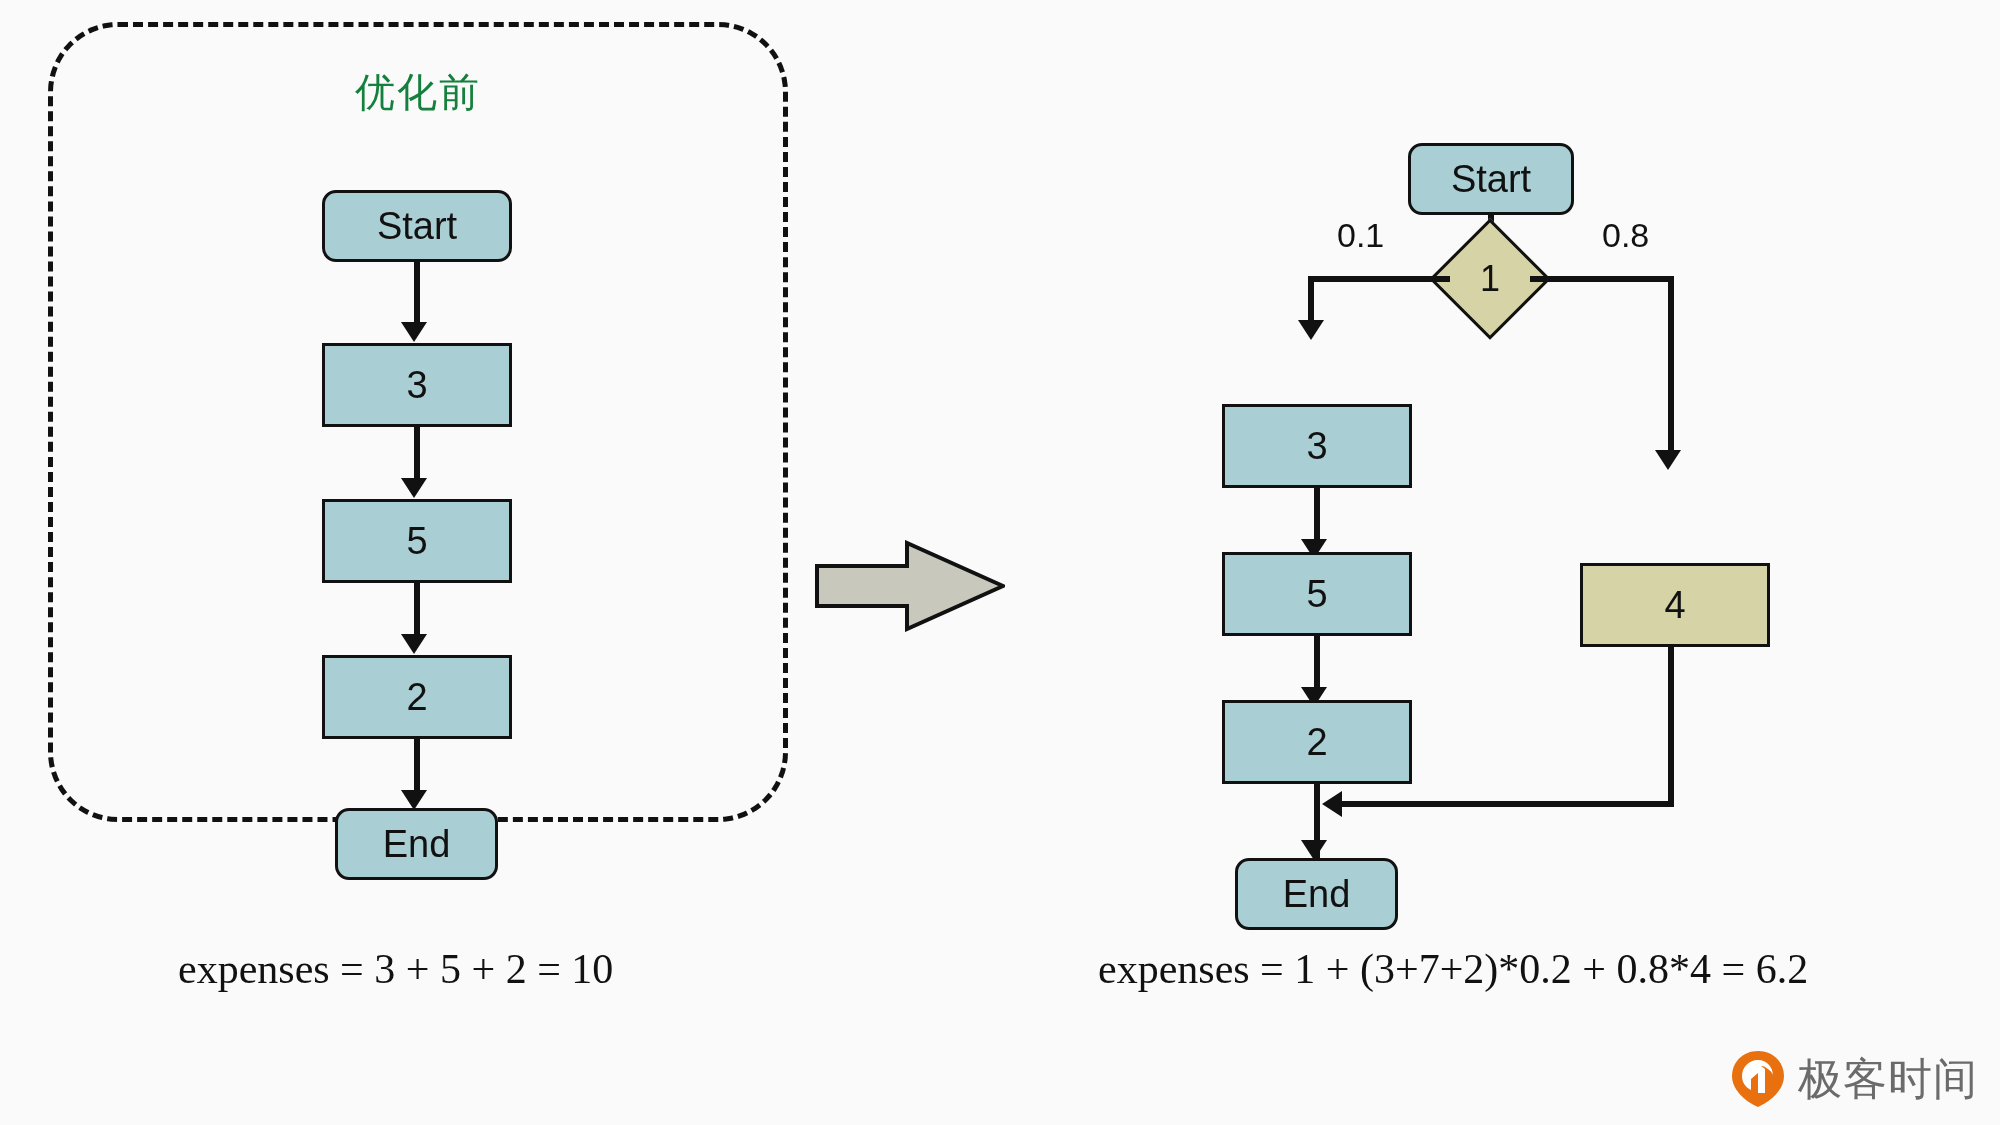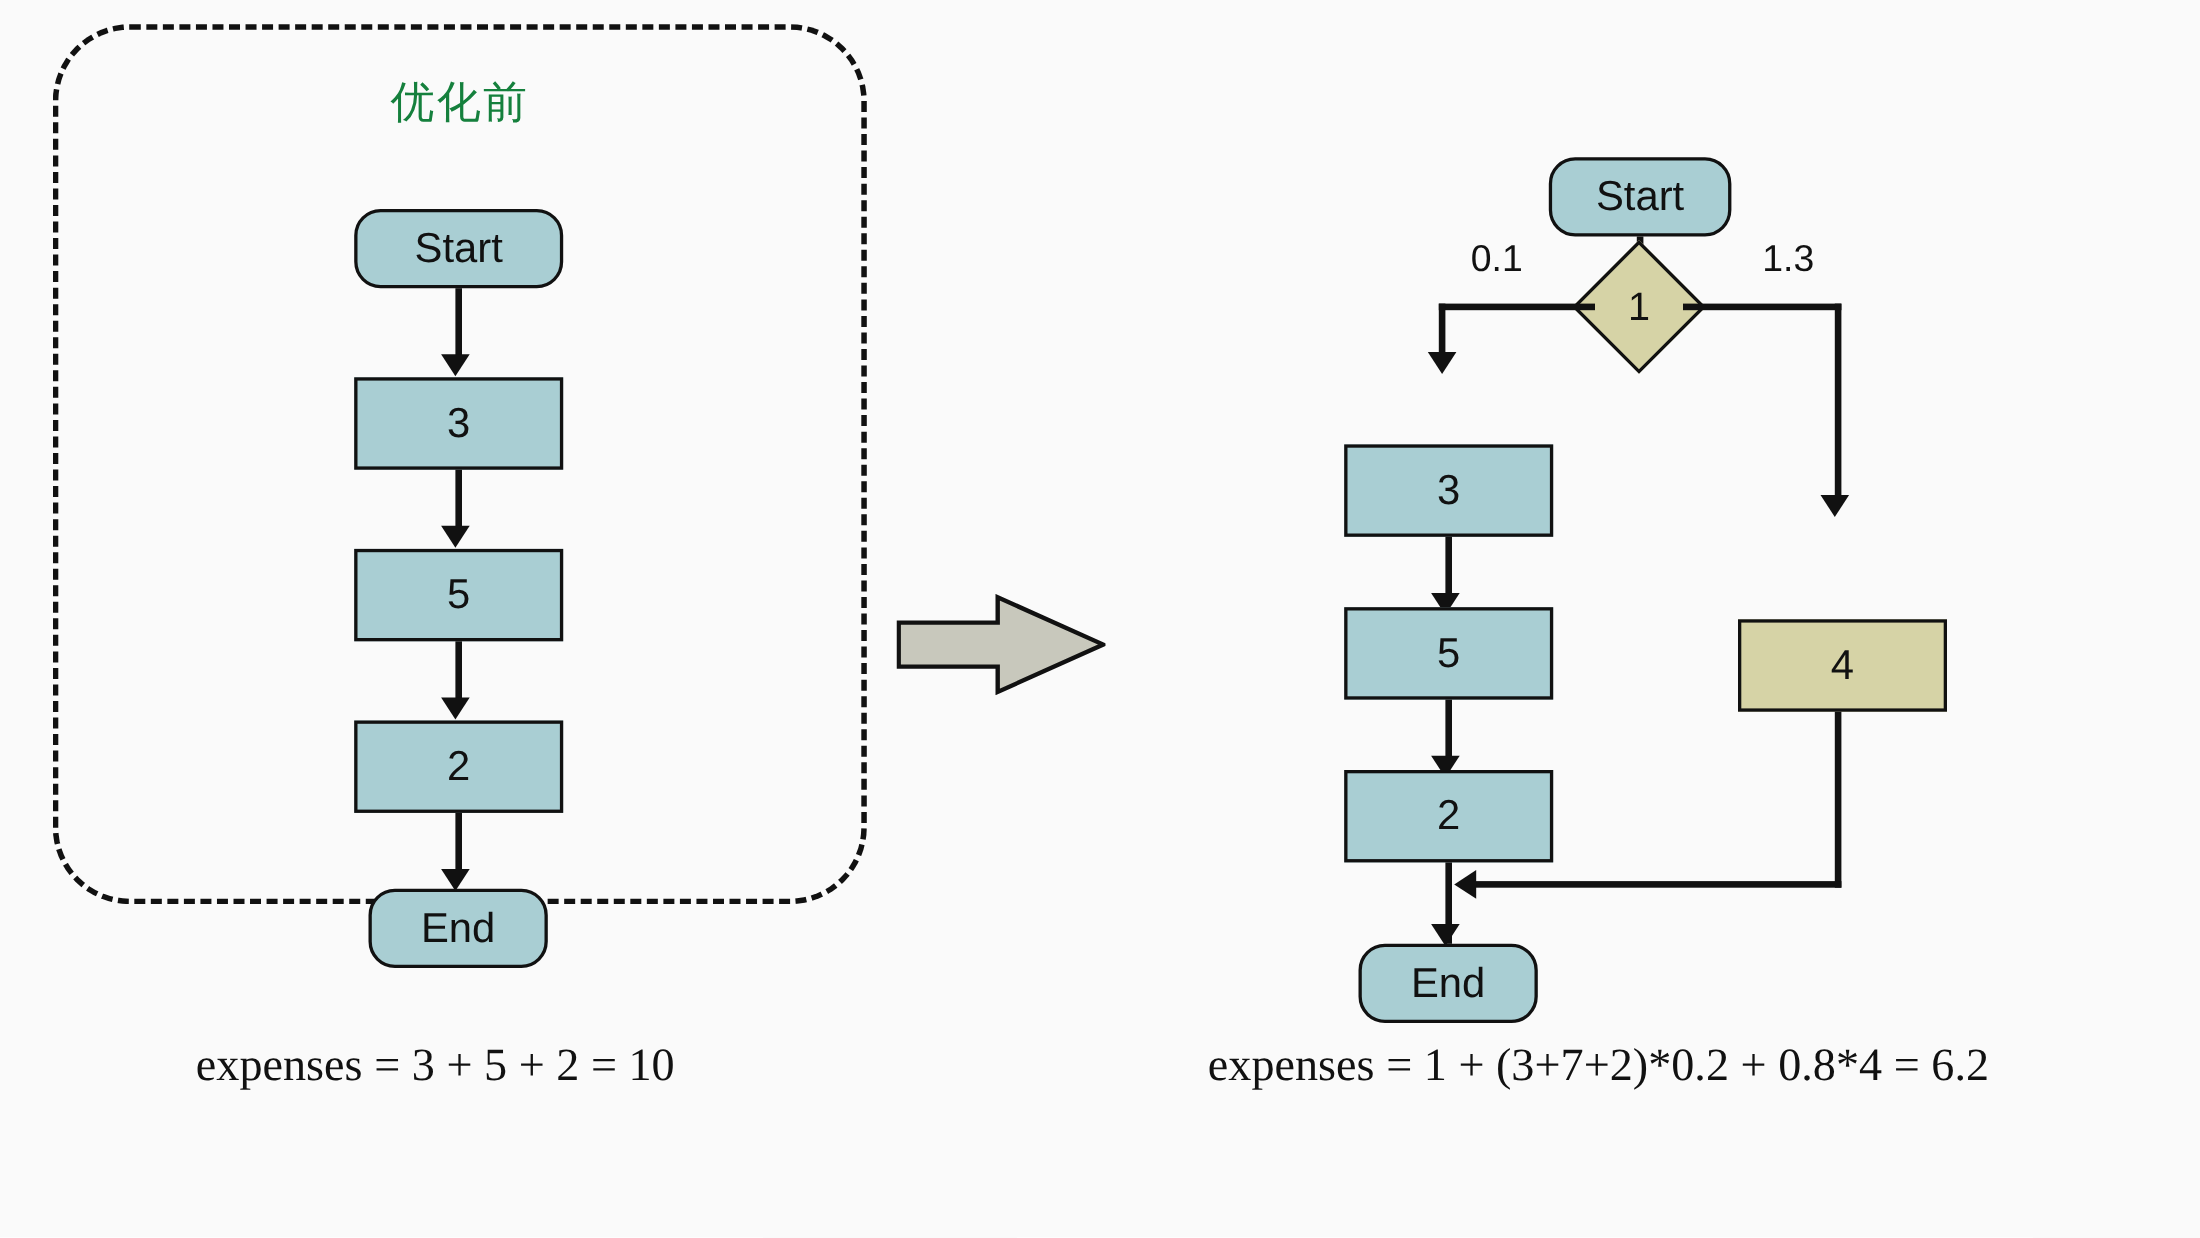--- a/index.html
+++ b/index.html
@@ -39,21 +39,21 @@
     position: absolute;
     box-sizing: border-box;
     border: 3px solid #111111;
     display: flex;
     align-items: center;
     justify-content: center;
     font-size: 38px;
     color: #111111;
     background: #a9ced3;
   }
-  .node.terminal { border-radius: 24px; }
+  .node.terminal { border-radius: 14px; }
   .node.alt { background: #d6d3a6; }
 
   .diamond {
     position: absolute;
     box-sizing: border-box;
     background: #d6d3a6;
     border: 3px solid #111111;
     transform: rotate(45deg);
   }
   .diamond-label {
@@ -162,21 +162,21 @@
 
 
   <div class="node terminal" style="left:1408px; top:143px; width:166px; height:72px;">Start</div>
   <div class="vline" style="left:1488px; top:215px; height:46px;"></div>
   <div class="arrowhead-down" style="left:1475px; top:258px;"></div>
 
   <div class="diamond" style="left:1447px; top:236px; width:86px; height:86px;"></div>
   <div class="diamond-label" style="left:1447px; top:236px; width:86px; height:86px;">1</div>
 
   <div class="edge-label" style="left:1337px; top:216px;">0.1</div>
-  <div class="edge-label" style="left:1602px; top:216px;">1.3</div>
+  <div class="edge-label" style="left:1602px; top:216px;">0.8</div>
 
   <div class="hline" style="left:1308px; top:276px; width:142px;"></div>
   <div class="vline" style="left:1308px; top:276px; height:50px;"></div>
   <div class="arrowhead-down" style="left:1298px; top:320px;"></div>
 
   <div class="hline" style="left:1530px; top:276px; width:144px;"></div>
   <div class="vline" style="left:1668px; top:276px; height:178px;"></div>
   <div class="arrowhead-down" style="left:1655px; top:450px;"></div>
 
   <div class="node" style="left:1222px; top:404px; width:190px; height:84px;">3</div>
@@ -193,14 +193,22 @@
 
   <div class="node alt" style="left:1580px; top:563px; width:190px; height:84px;">4</div>
   <div class="vline" style="left:1668px; top:647px; height:160px;"></div>
   <div class="hline" style="left:1340px; top:801px; width:334px;"></div>
   <div class="arrowhead-left" style="left:1322px; top:791px;"></div>
 
   <div class="node terminal" style="left:1235px; top:858px; width:163px; height:72px;">End</div>
 
   <div class="formula" style="left:1098px; top:945px;">expenses = 1 + (3+7+2)*0.2 + 0.8*4 = 6.2</div>
 
+  <div id="watermark">
+    <svg width="56" height="60" viewBox="0 0 56 60">
+      <path d="M28 2 C13 2 2 13 2 27 C2 40 14 52 28 58 C42 52 54 40 54 27 C54 13 43 2 28 2 Z" fill="#e8700f"></path>
+      <path d="M28 11 C19 11 12 18 12 27 C12 33 15 38 21 41 L21 30 L28 24 L28 44 L35 44 L35 20
+               C35 20 33 18 31 17 C32 17 34 17 35 18 C40 21 43 24 43 27 C43 18 37 11 28 11 Z" fill="#ffffff"></path>
+    </svg>
+    <span class="wm-text">极客时间</span>
+  </div>
 
 </div>
 
 </body></html>

